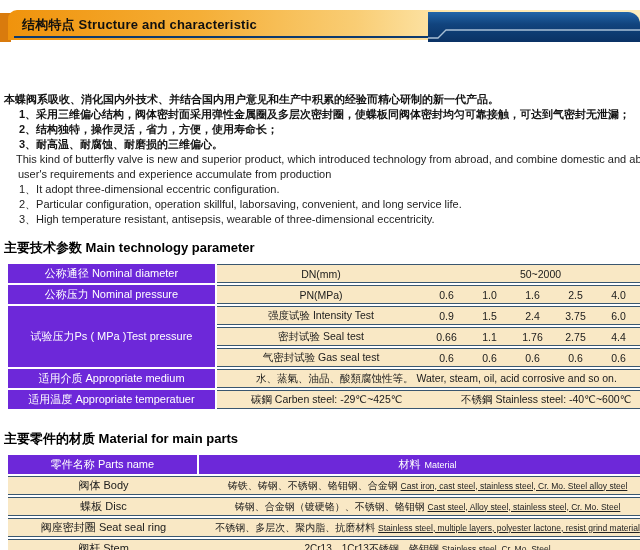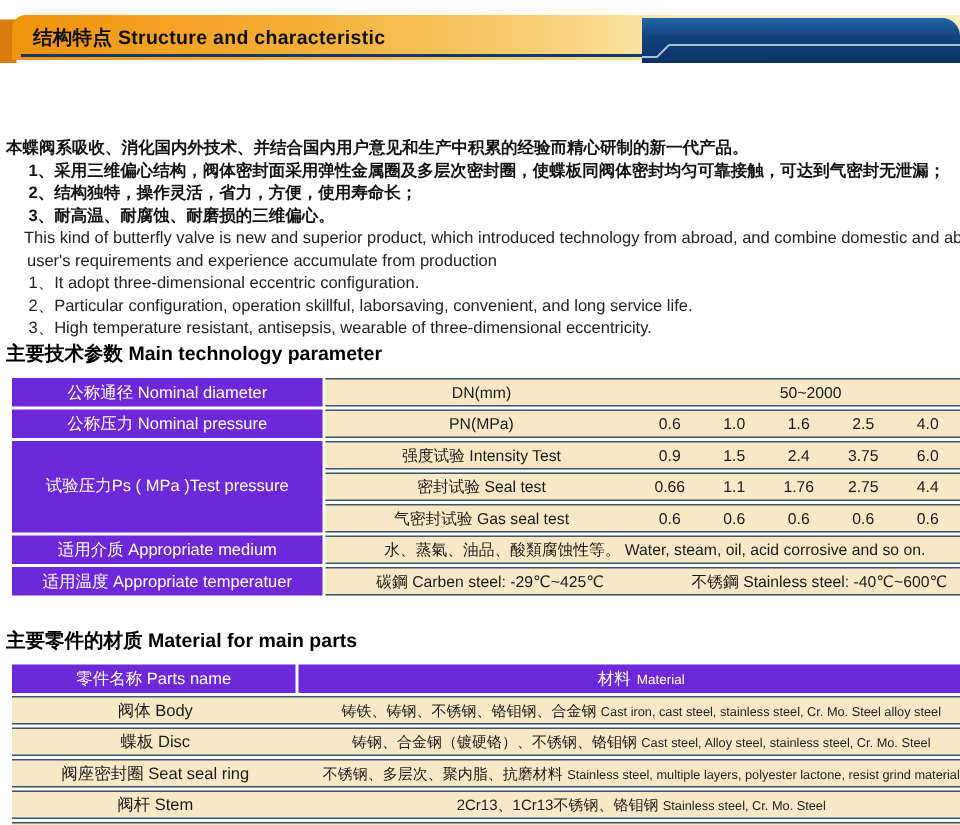--- a/index.html
+++ b/index.html
@@ -26,21 +26,21 @@
   .intro { margin-top:14px; width:640px; overflow:hidden; }
   .intro .line { white-space:nowrap; line-height:15px; font-size:11px; }
   .intro .cn { font-weight:700; color:#141414; }
   .intro .en { color:#222; }
   .ind-a { padding-left:4px;margin-top:36px; }
   .ind-b { padding-left:19px; }
   .ind-c { padding-left:16px; }
   .ind-d { padding-left:18px; }
 
   .section-heading { font-size:13px; font-weight:700; color:#000; margin-left:4px; }
-  .heading-1 { margin-top:0; }
+  .heading-1 { margin-top:12px; }
   .heading-2 { margin-top:21px; }
 
   
   .t1 { display:grid; grid-template-columns:207px 1fr; column-gap:2px; row-gap:2px;
     width:648px; margin:7px 0 0 8px; }
   .t2 { display:grid; grid-template-columns:189px 1fr; column-gap:2px; row-gap:2px;
     width:648px; margin:7px 0 0 8px; }
   .navy-cell { background:#6d28d9; color:#ffffff; height:19px;
     display:flex; align-items:center; justify-content:center;
     font-size:11px; white-space:nowrap; overflow:hidden; }
@@ -50,21 +50,21 @@
     height:19px; display:flex; align-items:center; font-size:10.5px; color:#1a1a1a;
     white-space:nowrap; overflow:hidden; }
   .strip .name  { width:208px; text-align:center; }
   .strip .val   { width:43px;  text-align:center; }
   .strip .wide  { flex:1; text-align:center; }
   .strip .half  { flex:1; text-align:center; }
   .t2 .strip { grid-column:1 / -1; }
   .t2 .part { width:191px; text-align:center; font-size:11px; }
   .t2 .mat  { flex:1; text-align:center; }
   .mat .cn  { font-size:10px; }
-  .mat .en  { font-size:8.5px; color:#222; }
+  .mat .en  { font-size:8.5px; color:#222;text-decoration:underline; }
   .hdr-en   { font-size:9px; margin-left:4px; }
 </style>
 </head>
 <body>
 
 <header class="page-header">
   <div class="tab-back"></div>
   <div class="orange-bar">
     <span class="title">结构特点 Structure and characteristic</span>
     <div class="orange-underline"></div>

